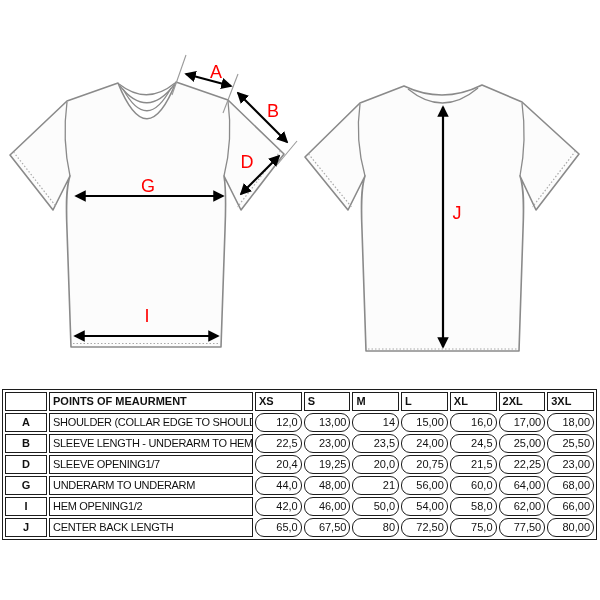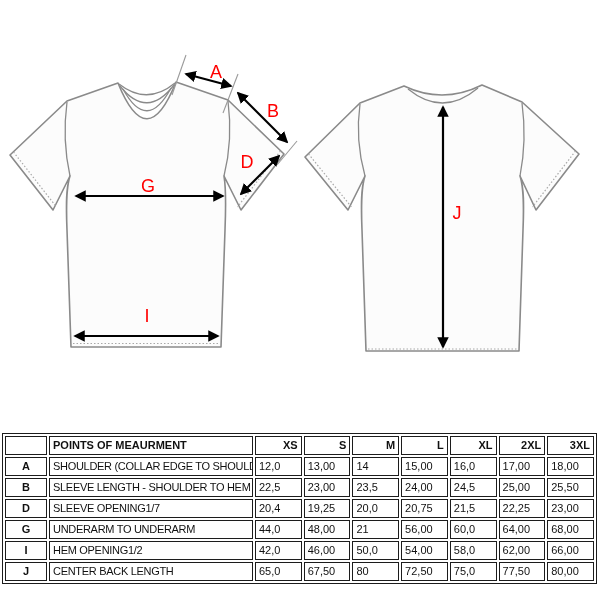--- a/index.html
+++ b/index.html
@@ -11,37 +11,37 @@
 
   
   .shirt-outline{fill:#fcfcfc;stroke:#8a8a8a;stroke-width:1.6;stroke-linejoin:round;}
   .shirt-line{fill:none;stroke:#8a8a8a;stroke-width:1.3;}
   .stitch{fill:none;stroke:#a8a8a8;stroke-width:1.2;stroke-dasharray:1.5 2;}
   .ext-line{stroke:#9a9a9a;stroke-width:1.1;}
   .measure{stroke:#000000;stroke-width:2.2;}
   .measure-label{fill:#ff0000;font-size:18px;font-family:"Liberation Sans",sans-serif;text-anchor:middle;}
 
   
-  .table-wrap{position:absolute;left:2px;top:389px;width:596px;margin-top:44px;}
+  .table-wrap{position:absolute;left:2px;top:389px;width:596px;}
   table.size-chart{
     border-collapse:separate;border-spacing:2px;table-layout:fixed;
     width:595px;border:1px solid #1c1c1c;background:#ffffff;
     font-family:"Liberation Sans",sans-serif;
   }
   table.size-chart th, table.size-chart td{
     border:1px solid #1c1c1c;height:17px;line-height:17px;padding:0 3px;
     font-size:11px;color:#111;overflow:hidden;white-space:nowrap;
     background:#ffffff;
   }
   col.c-letter{width:42px;} col.c-desc{width:204px;}
   th.h-points{text-align:left;font-weight:bold;font-size:10.5px;}
-  th.h-size{text-align:right;font-weight:bold;font-size:11px;}
+  th.h-size{text-align:left;font-weight:bold;font-size:11px;}
   td.letter{color:#ff0000;font-weight:bold;text-align:center;font-size:11px;}
   td.desc{text-align:left;font-size:10px;letter-spacing:-0.3px;}
-  td.val{text-align:left;font-size:11px;}
+  td.val{text-align:right;font-size:11px;border-radius:9px;}
 </style>
 </head>
 <body>
 
 <div class="canvas">
 
   <svg class="diagram-svg" width="600" height="385" viewBox="0 0 600 385">
     <defs>
       <marker id="ah" viewBox="0 0 10 10" refX="8.5" refY="5" markerWidth="5.2" markerHeight="5.2" orient="auto-start-reverse">
         <path d="M0,0 L10,5 L0,10 Z" fill="#000000"></path>
@@ -128,21 +128,21 @@
         <td class="val">12,0</td>
         <td class="val">13,00</td>
         <td class="val">14</td>
         <td class="val">15,00</td>
         <td class="val">16,0</td>
         <td class="val">17,00</td>
         <td class="val">18,00</td>
       </tr>
       <tr>
         <td class="letter">B</td>
-        <td class="desc">SLEEVE LENGTH - SHOULDER TO HEM</td>
+        <td class="desc">SLEEVE LENGTH - UNDERARM TO HEM</td>
         <td class="val">22,5</td>
         <td class="val">23,00</td>
         <td class="val">23,5</td>
         <td class="val">24,00</td>
         <td class="val">24,5</td>
         <td class="val">25,00</td>
         <td class="val">25,50</td>
       </tr>
       <tr>
         <td class="letter">D</td>

